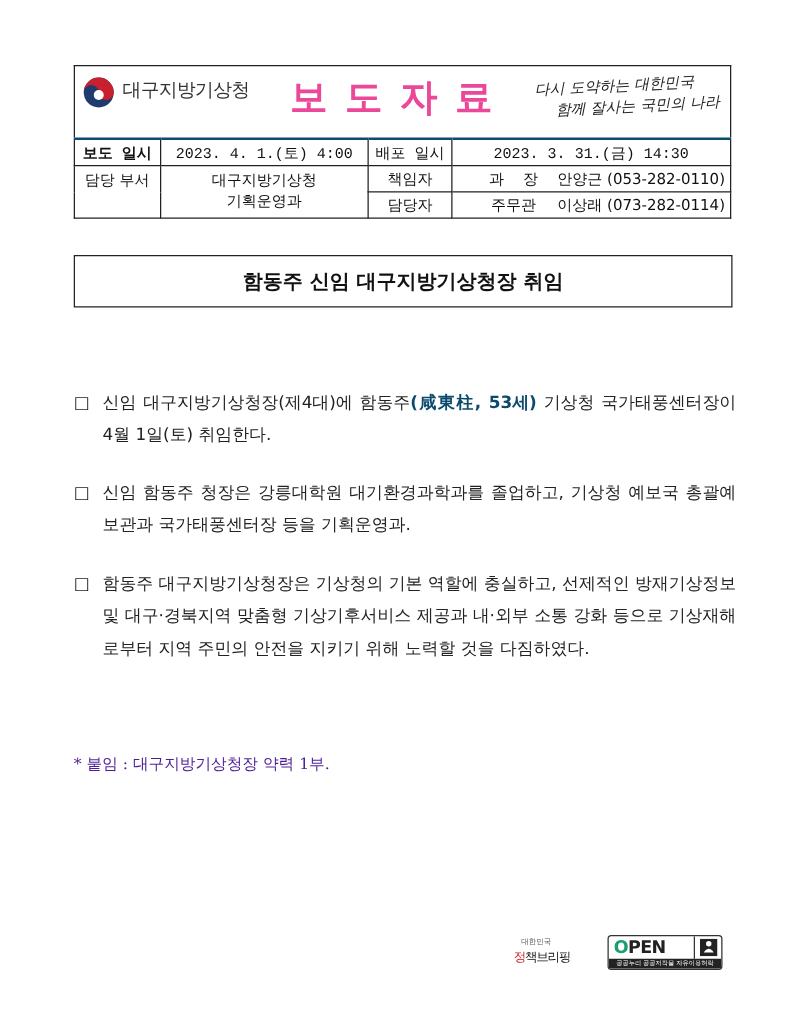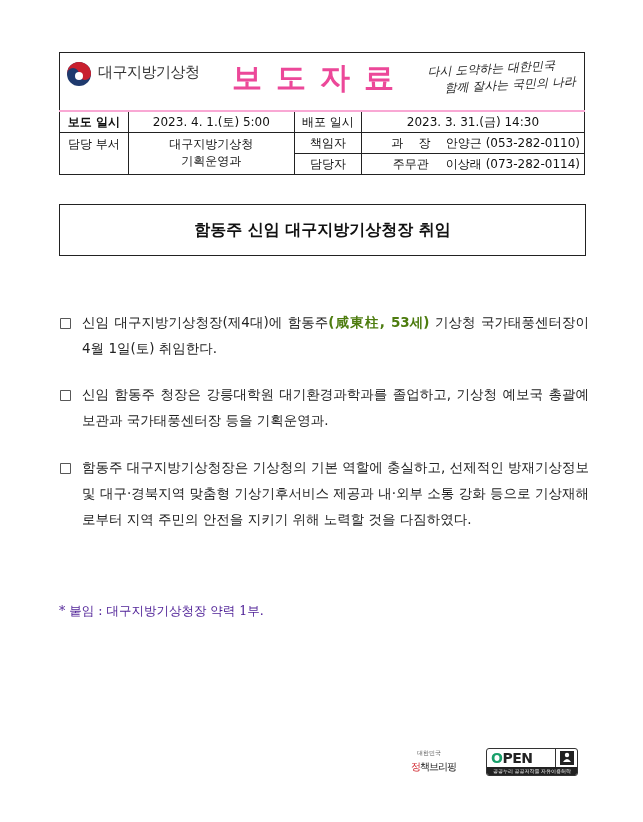--- a/index.html
+++ b/index.html
@@ -16,39 +16,39 @@
               letter-spacing: 14px; }
   .slogan { left: 428px; top: 60px; font-family: "DejaVu Serif", serif; font-style: italic;
             font-size: 12px; color: #222; line-height: 17px; transform: rotate(-3deg); }
   .slogan .l2 { padding-left: 16px; }
 
   
   table.info { position: absolute; left: 59px; top: 110px; width: 526px;
                border-collapse: collapse; font-size: 12px; }
   table.info td { border: 1px solid #222; height: 20px; padding: 0 4px; text-align: center;
                   white-space: nowrap; }
-  table.info tr.first td { border-top: 2px solid #f9a8d4; height: 20px; }
+  table.info tr.first td { border-top: 2px solid #0c4a6e; height: 20px; font-family: Liberation Mono, monospace; }
   table.info { border: 1.5px solid #222; }
   .c1 { width: 60px; }
   .c2 { width: 159px; }
   .c3 { width: 58px; }
   .bold-lbl { font-weight: bold; }
   .contact { text-align: left; padding-left: 14px !important; }
   .contact .role { display: inline-block; width: 70px; }
 
   
-  .title-box { left: 59px; top: 204px; width: 527px; height: 52px; border: 1.5px solid #222;
+  .title-box { left: 59px; top: 204px; width: 527px; height: 42px; border: 1.5px solid #222;
                box-sizing: border-box; display: flex; align-items: center; justify-content: center;
                font-size: 16px; font-weight: bold; color: #111; }
 
   
   .para { left: 59px; width: 530px; font-size: 13.5px; line-height: 26px; color: #222; }
   .para .bullet { position: absolute; left: 0; top: 0; }
   .para .text { margin-left: 23px; display: block; text-align: justify; text-align-last: left; }
-  .para b { font-weight: bold; color: #4d7c0f; }
+  .para b { font-weight: bold; color: #0c4a6e; }
 
   .note { left: 59px; top: 603px; font-family: "DejaVu Serif", serif; font-size: 12.5px; color: #4c1d95; }
 
   
   .policy-logo { left: 411px; top: 749px; width: 70px; height: 32px; }
   .policy-logo .small { font-size: 6px; color: #555; margin-left: 6px; }
   .policy-logo .big { font-size: 10px; font-weight: normal; color: #111; letter-spacing: -1px; line-height: 18px; }
   .policy-logo .big .red { color: #d0262d; }
   .open-logo { left: 486px; top: 748px; width: 92px; height: 28px; border: 1.5px solid #333;
                border-radius: 3px; box-sizing: border-box; overflow: hidden; }
@@ -74,21 +74,21 @@
 <div class="abs doc-type">보도자료</div>
 <div class="abs slogan">
   <div>다시 도약하는 대한민국</div>
   <div class="l2">함께 잘사는 국민의 나라</div>
 </div>
 
 <table class="info">
   <tbody>
       <tr class="first">
     <td class="c1 bold-lbl">보도 일시</td>
-    <td class="c2">2023. 4. 1.(토) 5:00</td>
+    <td class="c2">2023. 4. 1.(토) 4:00</td>
     <td class="c3">배포 일시</td>
     <td>2023. 3. 31.(금) 14:30</td>
   </tr>
   <tr>
     <td class="c1" rowspan="2" style="vertical-align:top;padding-top:3px;">담당 부서</td>
     <td class="c2" rowspan="2" style="vertical-align:top;padding-top:3px;line-height:17px;">
       <div>대구지방기상청</div>
       <div>기획운영과</div>
     </td>
     <td class="c3">책임자</td>

